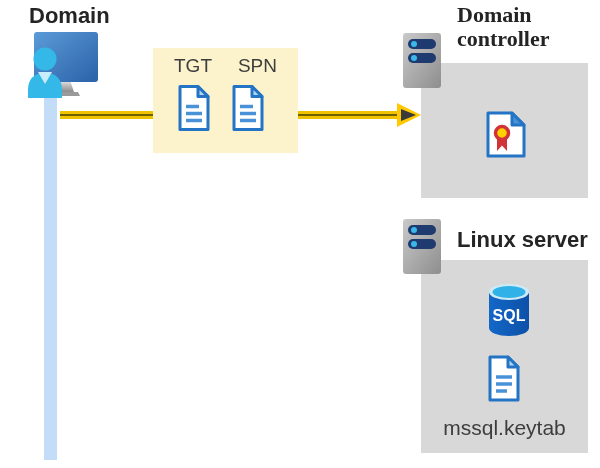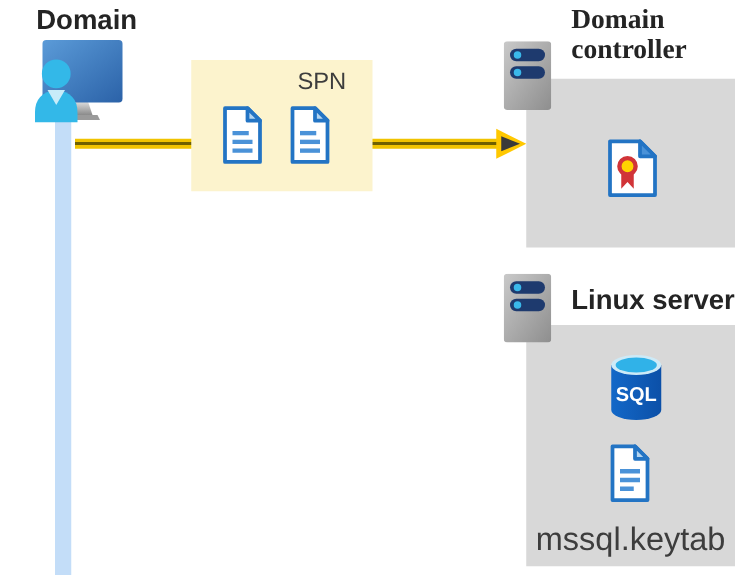--- a/index.html
+++ b/index.html
@@ -31,21 +31,21 @@
   #dc-box{left:421px;top:63px;width:167px;height:135px;background:#d8d8d8;z-index:0;}
   #dc-label{left:457px;top:3px;width:135px;z-index:1;font-family:Liberation Serif, serif;}
   #dc-server-icon{left:403px;top:33px;width:38px;height:55px;z-index:1;}
   #cert-icon{left:486px;top:111px;width:40px;height:47px;z-index:1;}
   
   #linux-box{left:421px;top:260px;width:167px;height:193px;background:#d8d8d8;z-index:0;}
   #linux-label{left:457px;top:228px;width:140px;z-index:1;}
   #linux-server-icon{left:403px;top:219px;width:38px;height:55px;z-index:1;}
   #sql-icon{left:487px;top:283px;width:44px;height:54px;z-index:1;text-decoration:underline;}
   #keytab-doc{left:488px;top:355px;width:32px;height:47px;z-index:1;}
-  #keytab-label{left:421px;top:416px;width:167px;text-align:center;font-size:26px;color:#3d3d3d;z-index:1;}
+  #keytab-label{left:421px;top:416px;width:167px;text-align:center;font-size:21px;color:#3d3d3d;z-index:1;}
   svg{display:block;width:100%;height:100%;}
   svg text{font-family:"Liberation Sans",sans-serif;}
 </style>
 </head>
 <body>
 
 <div id="canvas">
 
   <div id="timeline" class="abs"></div>
 
@@ -73,20 +73,21 @@
 
   <div id="arrow-line" class="abs"></div>
   <div id="arrow-head" class="abs">
     <svg viewBox="0 0 26 26" aria-hidden="true">
       <polygon points="1,1 25,13 1,25" fill="#ffc800"></polygon>
       <polygon points="5,7 20,13 5,19" fill="#3a3a3a"></polygon>
     </svg>
   </div>
 
   <div id="ticket-box" class="abs">
+    <div id="tgt-label" class="abs sublabel">TGT</div>
     <div id="spn-label" class="abs sublabel">SPN</div>
     <div id="tgt-doc" class="abs">
       <svg viewBox="0 0 32 47" aria-hidden="true">
         <path d="M2 2 H20 L30 12 V45 H2 Z" fill="#ffffff" stroke="#2374c4" stroke-width="3" stroke-linejoin="round"></path>
         <path d="M20 2 V12 H30 Z" fill="#b3d4f0" stroke="#2374c4" stroke-width="3" stroke-linejoin="round"></path>
         <line x1="8" y1="22" x2="21" y2="22" stroke="#4a92d8" stroke-width="3.5"></line>
         <line x1="8" y1="29" x2="24" y2="29" stroke="#4a92d8" stroke-width="3.5"></line>
         <line x1="8" y1="36" x2="24" y2="36" stroke="#4a92d8" stroke-width="3.5"></line>
       </svg>
     </div>

